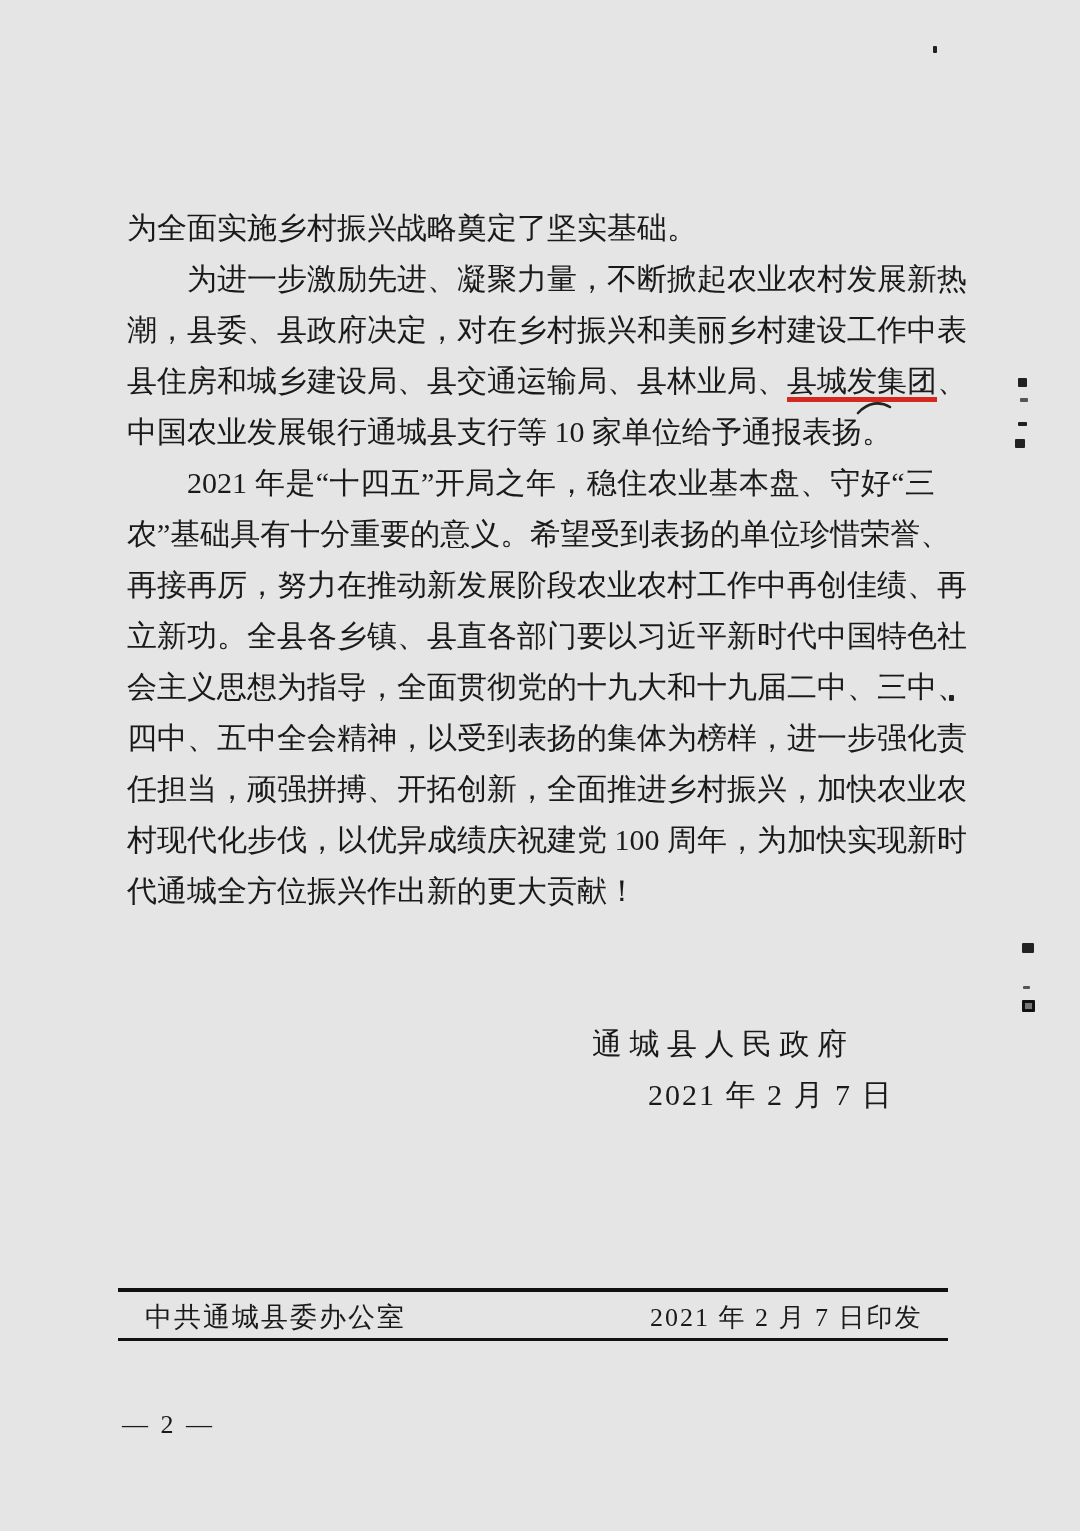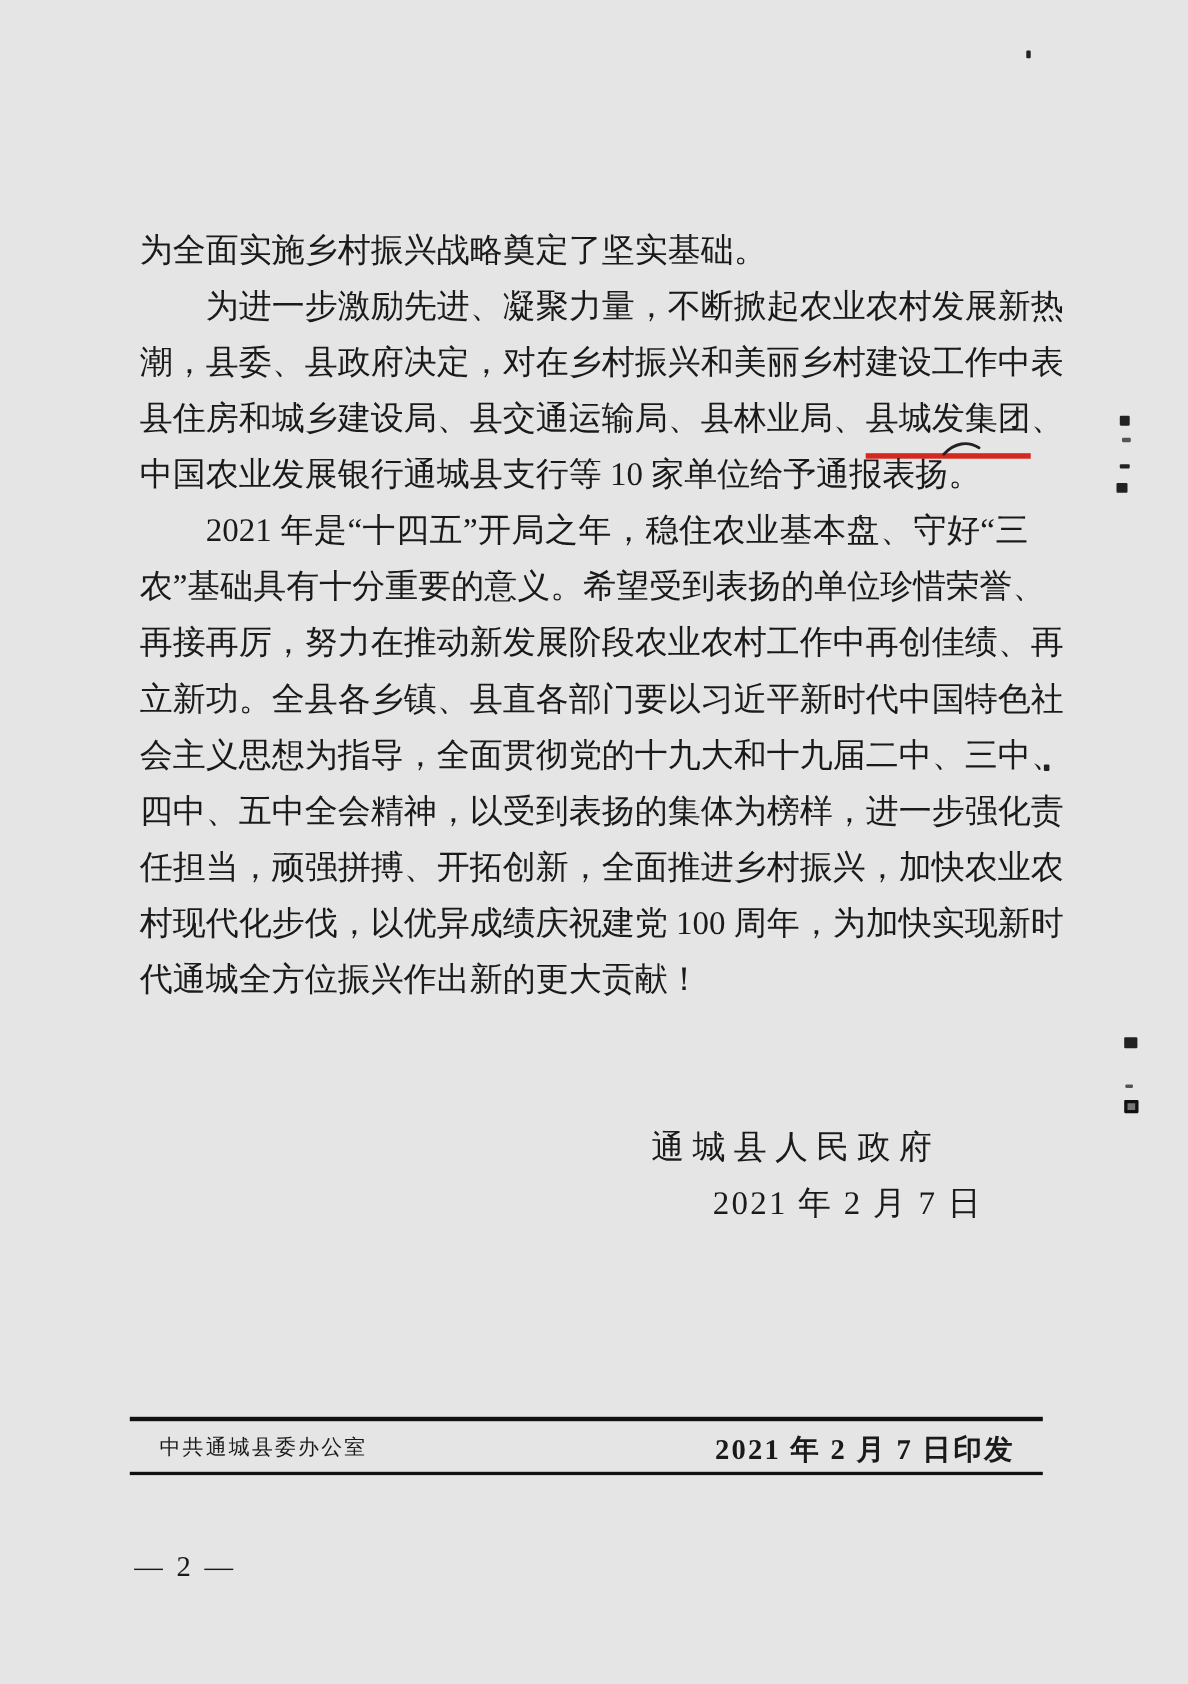--- a/index.html
+++ b/index.html
@@ -20,42 +20,42 @@
   .line {
     height: 51px; line-height: 51px; white-space: nowrap;
     text-align: justify; text-align-last: justify;
     letter-spacing: 0px;
   }
   .line.end { text-align-last: left; }
   .line.indent { text-indent: 60px; }
 
   .red-underline {
     border-bottom: 5px solid var(--underline-red);
-    padding-bottom: 15px;
+    padding-bottom: 0;
   }
 
   
   .signature {
     position: absolute; left: 592px; top: 1018px;
     font-size: 30px; font-weight: 500;
   }
   .sig-line { height: 51px; line-height: 51px; white-space: nowrap; }
   .sig-date { padding-left: 56px; letter-spacing: 2px; }
 
   
   .footer-rule { position: absolute; left: 118px; width: 830px; background: #111; }
   .footer-rule.top { top: 1288px; height: 4px; }
   .footer-rule.bottom { top: 1338px; height: 3px; }
   .footer-issuer {
     position: absolute; left: 145px; top: 1300px; height: 34px; line-height: 34px;
-    font-size: 19px; letter-spacing: 2px; font-weight: 500; white-space: nowrap;
+    font-size: 27px; letter-spacing: 2px; font-weight: 500; white-space: nowrap;
   }
   .footer-date {
     position: absolute; left: 650px; top: 1302px; height: 32px; line-height: 32px;
-    font-size: 26px; letter-spacing: 2px; font-weight: 700; white-space: nowrap;
+    font-size: 26px; letter-spacing: 2px; font-weight: 400; white-space: nowrap;
   }
 
   .page-number {
     position: absolute; left: 122px; top: 1410px; height: 30px; line-height: 30px;
     font-size: 26px; letter-spacing: 3px; white-space: nowrap;
   }
 
   
   .tick-mark { position: absolute; left: 856px; top: 399px; width: 36px; height: 18px; }
 

